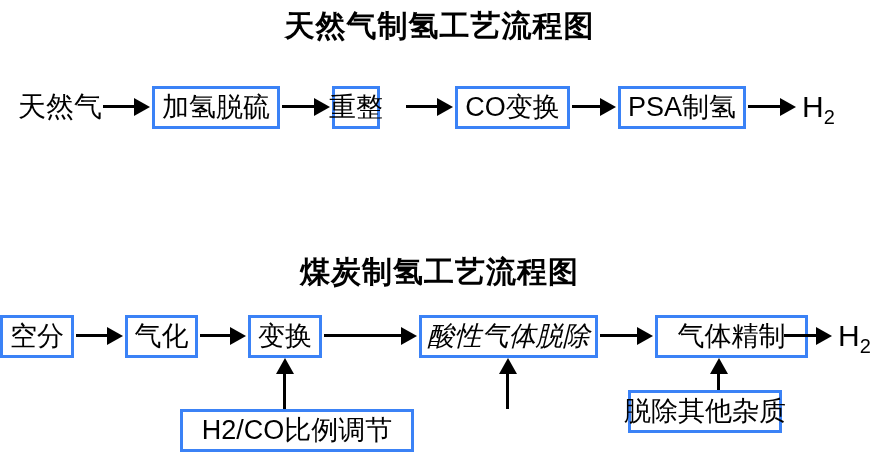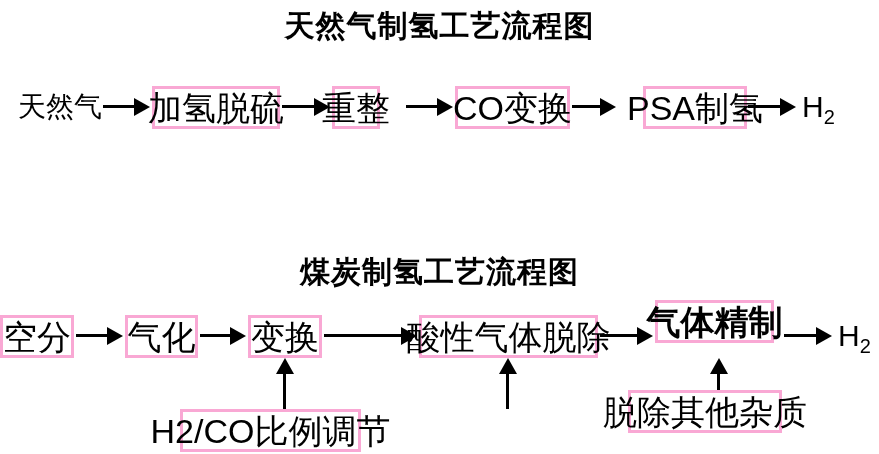--- a/index.html
+++ b/index.html
@@ -9,23 +9,23 @@
     font-family:"Liberation Sans", sans-serif;
     overflow:hidden;
   }
   .title {
     position:absolute; left:0; width:100%;
     text-align:center; font-size:30px; font-weight:bold;
     letter-spacing:1px; white-space:nowrap;
   }
   .box {
     position:absolute; height:43px; box-sizing:border-box;
-    border:3px solid #f9a8d4; background:#fff;
+    border:3px solid #3b82f6; background:#fff;
     display:flex; align-items:center; justify-content:center;
-    font-size:34px; line-height:1; white-space:nowrap;
+    font-size:27px; line-height:1; white-space:nowrap;
   }
   .flow-label {
     position:absolute; font-size:28px; line-height:30px; white-space:nowrap;
   }
   .product {
     position:absolute; font-size:30px; line-height:32px; white-space:nowrap;
   }
   .product sub { font-size:20px; line-height:0; }
   
   .arrow-r { position:absolute; height:18px; }
@@ -66,52 +66,52 @@
   <div class="arrow-r" style="left:282px; top:98px; width:48px;"></div>
 
   <div class="box" style="left:332px; top:86px; width:48px;">重整</div>
 
   <div class="arrow-r" style="left:406px; top:98px; width:47px;"></div>
 
   <div class="box" style="left:455px; top:86px; width:115px;text-align:center;">CO变换</div>
 
   <div class="arrow-r" style="left:572px; top:98px; width:44px;"></div>
 
-  <div class="box" style="left:643px; top:86px; width:104px;">PSA制氢</div>
+  <div class="box" style="left:618px; top:86px; width:128px;">PSA制氢</div>
 
   <div class="arrow-r" style="left:748px; top:98px; width:48px;"></div>
 
   <div class="product" style="left:802px; top:91px;"><span>H</span><sub>2</sub></div>
 
   <div class="title" style="top:252px;">煤炭制氢工艺流程图</div>
 
   <div class="box" style="left:0px; top:315px; width:74px;">空分</div>
 
   <div class="arrow-r" style="left:76px; top:327px; width:47px;"></div>
 
   <div class="box" style="left:125px; top:315px; width:73px;">气化</div>
 
   <div class="arrow-r" style="left:200px; top:327px; width:46px;"></div>
 
   <div class="box" style="left:248px; top:315px; width:74px;">变换</div>
 
   <div class="arrow-r" style="left:324px; top:327px; width:93px;"></div>
 
-  <div class="box" style="left:419px; top:315px; width:179px;">酸性气体脱除</div>
+  <div class="box" style="left:419px; top:315px; width:179px;font-style:italic;">酸性气体脱除</div>
 
   <div class="arrow-r" style="left:600px; top:327px; width:53px;"></div>
 
-  <div class="box" style="left:655px; top:300px; width:119px;font-weight:bold;">气体精制</div>
+  <div class="box" style="left:655px; top:315px; width:153px;">气体精制</div>
 
   <div class="arrow-r" style="left:784px; top:327px; width:48px;"></div>
 
   <div class="product" style="left:838px; top:320px;"><span>H</span><sub>2</sub></div>
 
   <div class="arrow-u" style="left:276px; top:358px; height:51px;"></div>
   <div class="arrow-u" style="left:499px; top:358px; height:51px;"></div>
   <div class="arrow-u" style="left:710px; top:358px; height:51px;"></div>
 
-  <div class="box" style="left:180px; top:409px; width:181px;text-align:center;">H2/CO比例调节</div>
+  <div class="box" style="left:180px; top:409px; width:234px;text-align:center;">H2/CO比例调节</div>
 
 
   <div class="box" style="left:628px; top:390px; width:154px;">脱除其他杂质</div>
 
 </div>
 
 </body></html>

